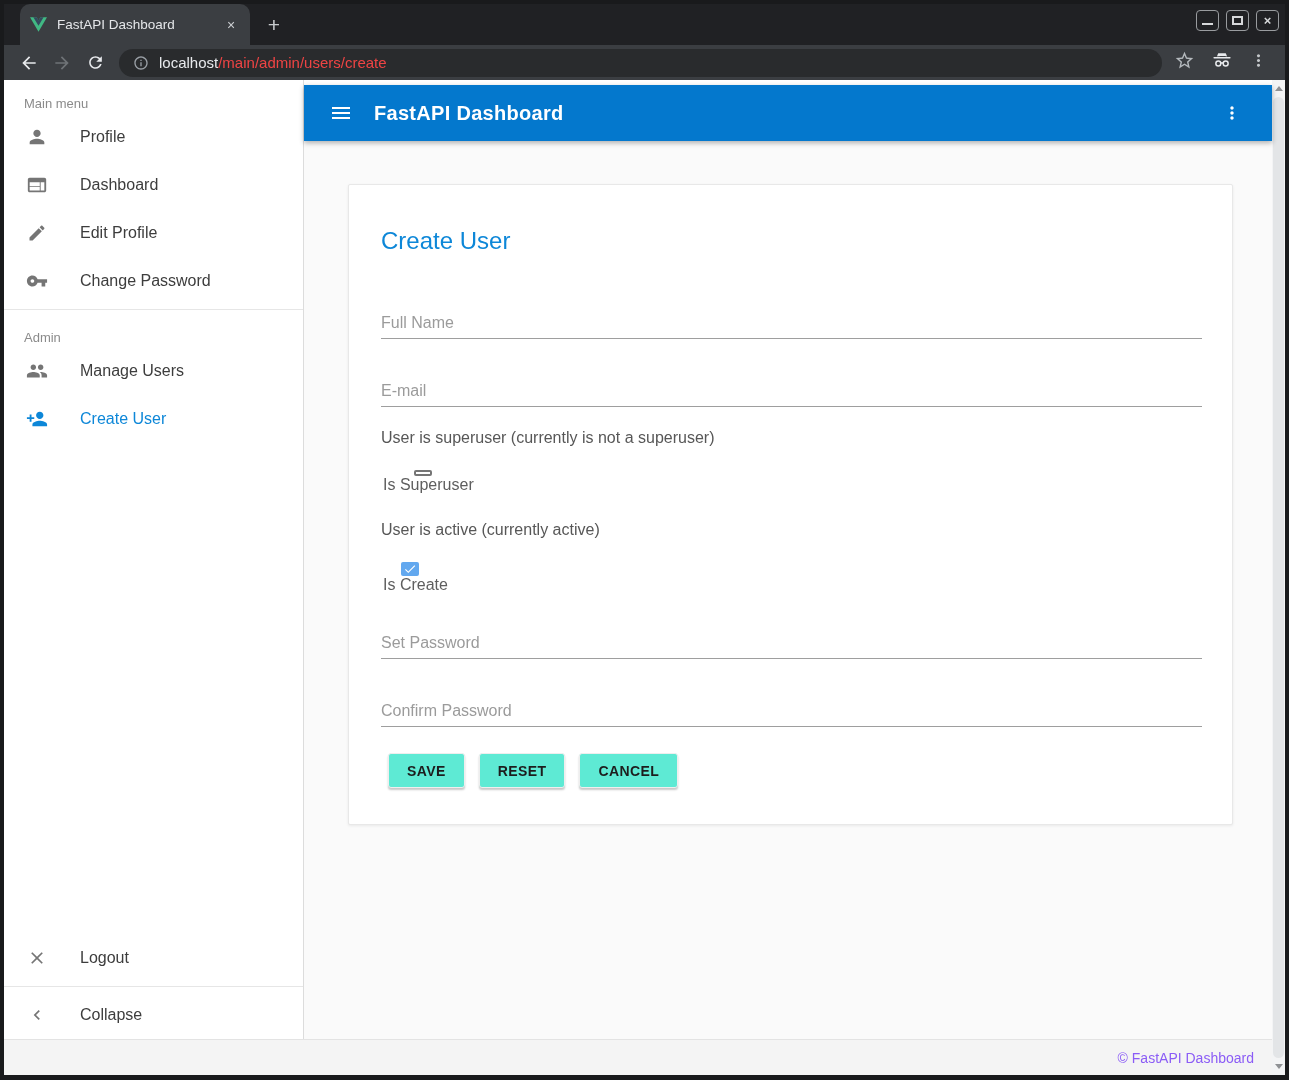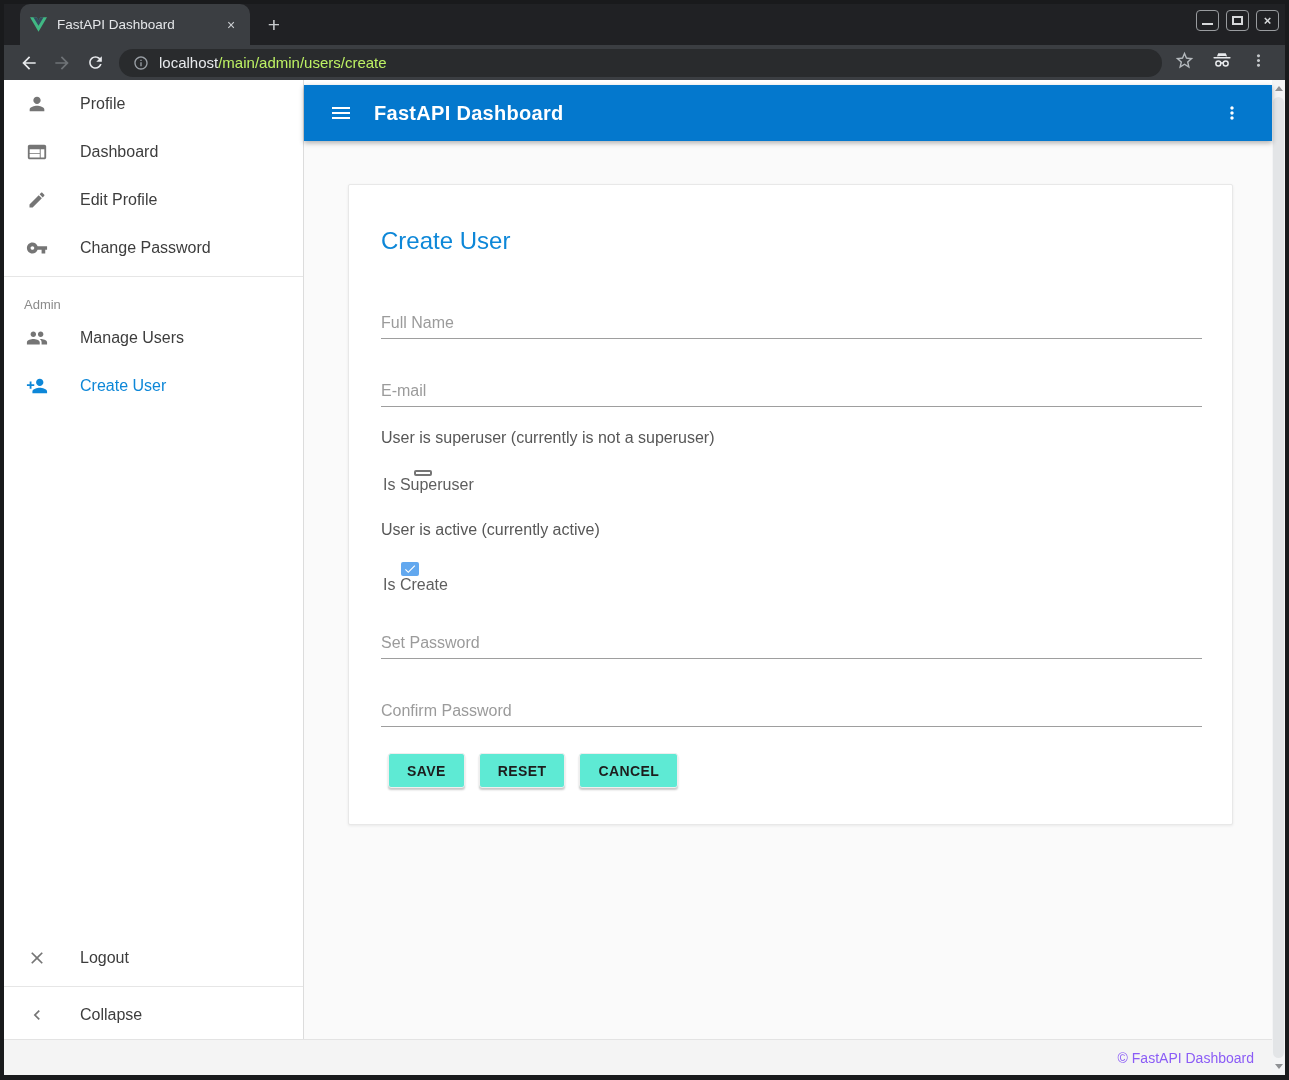--- a/index.html
+++ b/index.html
@@ -22,21 +22,21 @@
   .win-btn .box { position:absolute; left:5px; top:5px; right:5px; bottom:5px; border:2px solid #d6d8da; }
   .win-btn .ex  { position:absolute; inset:0; color:#d6d8da; font-size:13px; line-height:19px; text-align:center; font-weight:700; }
 
   .toolbar { position:absolute; left:4px; top:45px; right:4px; height:35px; background:#3b3e42;
              display:flex; align-items:center; padding:0 13px; }
   .nav-ic { width:24px; height:24px; margin-right:9px; flex:0 0 auto; display:flex; align-items:center; justify-content:center; }
   .url-pill { flex:1; height:28px; background:#292b2d; border-radius:14px; margin:0 12px 0 3px;
               display:flex; align-items:center; padding:0 14px; }
   .url-pill svg { flex:0 0 auto; margin-right:10px; }
   .url-host { color:#e8eaed; font-size:15px; }
-  .url-path { color:#bef264; font-size:15px; }
+  .url-path { color:#ef4444; font-size:15px; }
   .tb-right { display:flex; align-items:center; gap:16px; padding-right:4px; }
 
   
   .page { position:absolute; left:4px; top:80px; right:4px; bottom:5px; background:#fafafa; }
   .top-strip { position:absolute; left:300px; right:13px; top:0; height:5px; background:#fff; }
 
   .sidebar { position:absolute; left:0; top:0; bottom:36px; width:300px; background:#fff;
              border-right:1px solid #dcdcdc; }
   .section-label { color:#8b8b8b; font-size:13px; padding:16px 0 4px 20px; height:33px; }
   .side-item { height:48px; display:flex; align-items:center; padding-left:22px; color:#3d3d3d; font-size:16px; cursor:pointer; }
@@ -157,20 +157,21 @@
             <path d="M12 8c1.1 0 2-.9 2-2s-.9-2-2-2-2 .9-2 2 .9 2 2 2zm0 2c-1.1 0-2 .9-2 2s.9 2 2 2 2-.9 2-2-.9-2-2-2zm0 6c-1.1 0-2 .9-2 2s.9 2 2 2 2-.9 2-2-.9-2-2-2z"></path>
           </svg>
       </span>
     </div>
   </div>
 
   <div class="page">
     <div class="top-strip"></div>
 
     <aside class="sidebar">
+      <div class="section-label">Main menu</div>
 
       <div class="side-item">
         <span class="s-icon">
           <svg width="22" height="22" viewBox="0 0 24 24">
               <path d="M12 12c2.21 0 4-1.79 4-4s-1.79-4-4-4-4 1.79-4 4 1.79 4 4 4zm0 2c-2.67 0-8 1.34-8 4v2h16v-2c0-2.66-5.33-4-8-4z"></path>
             </svg>
         </span>
         <span>Profile</span>
       </div>
 

